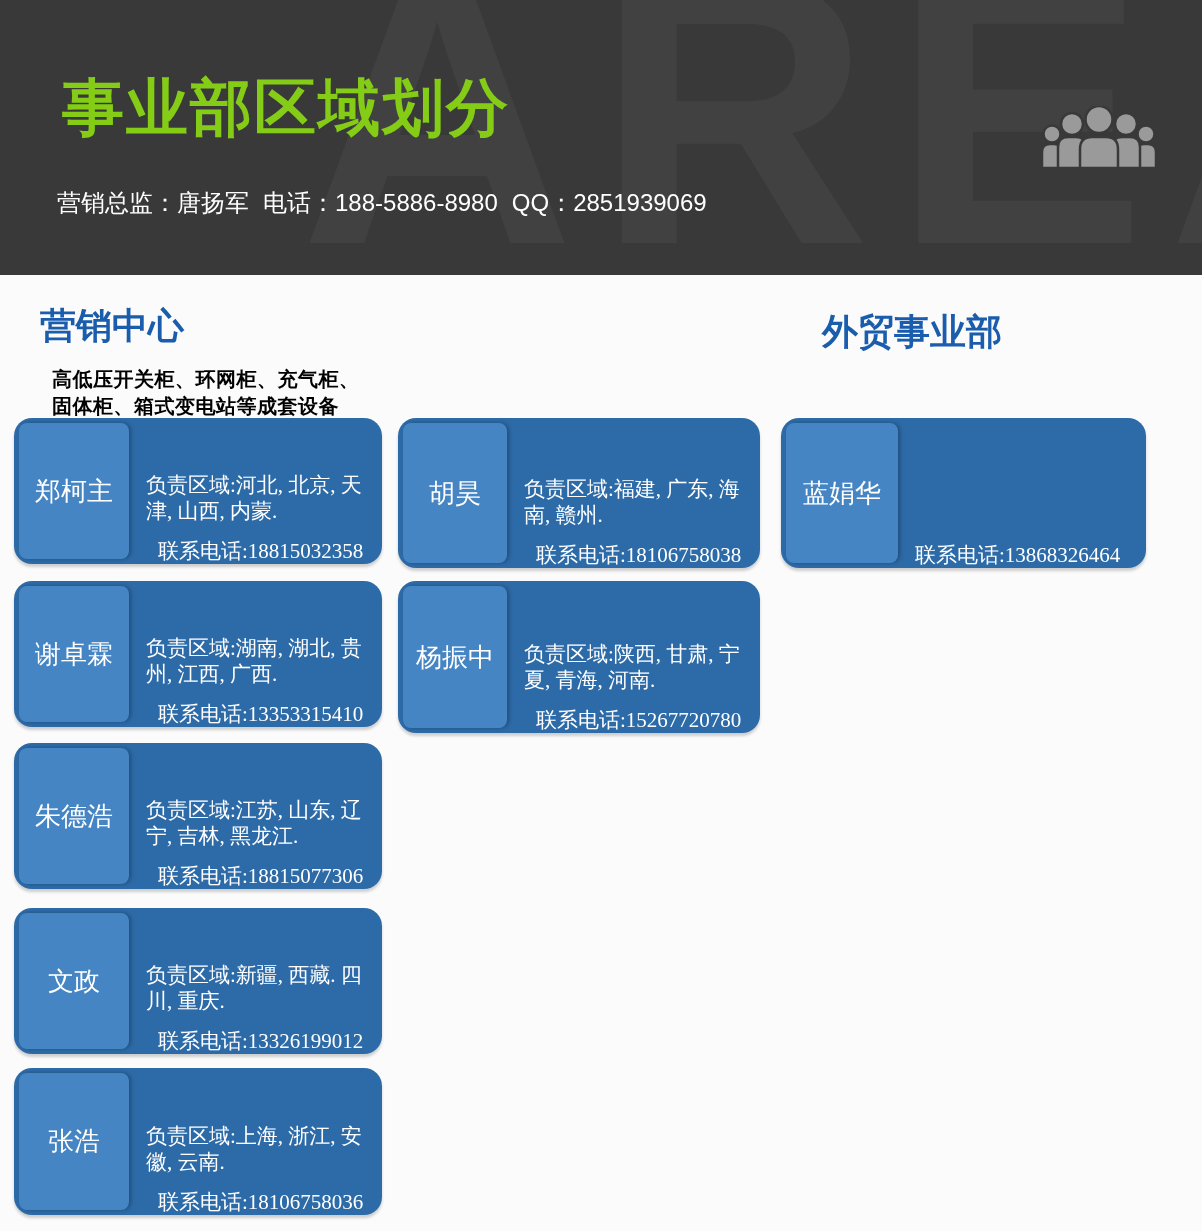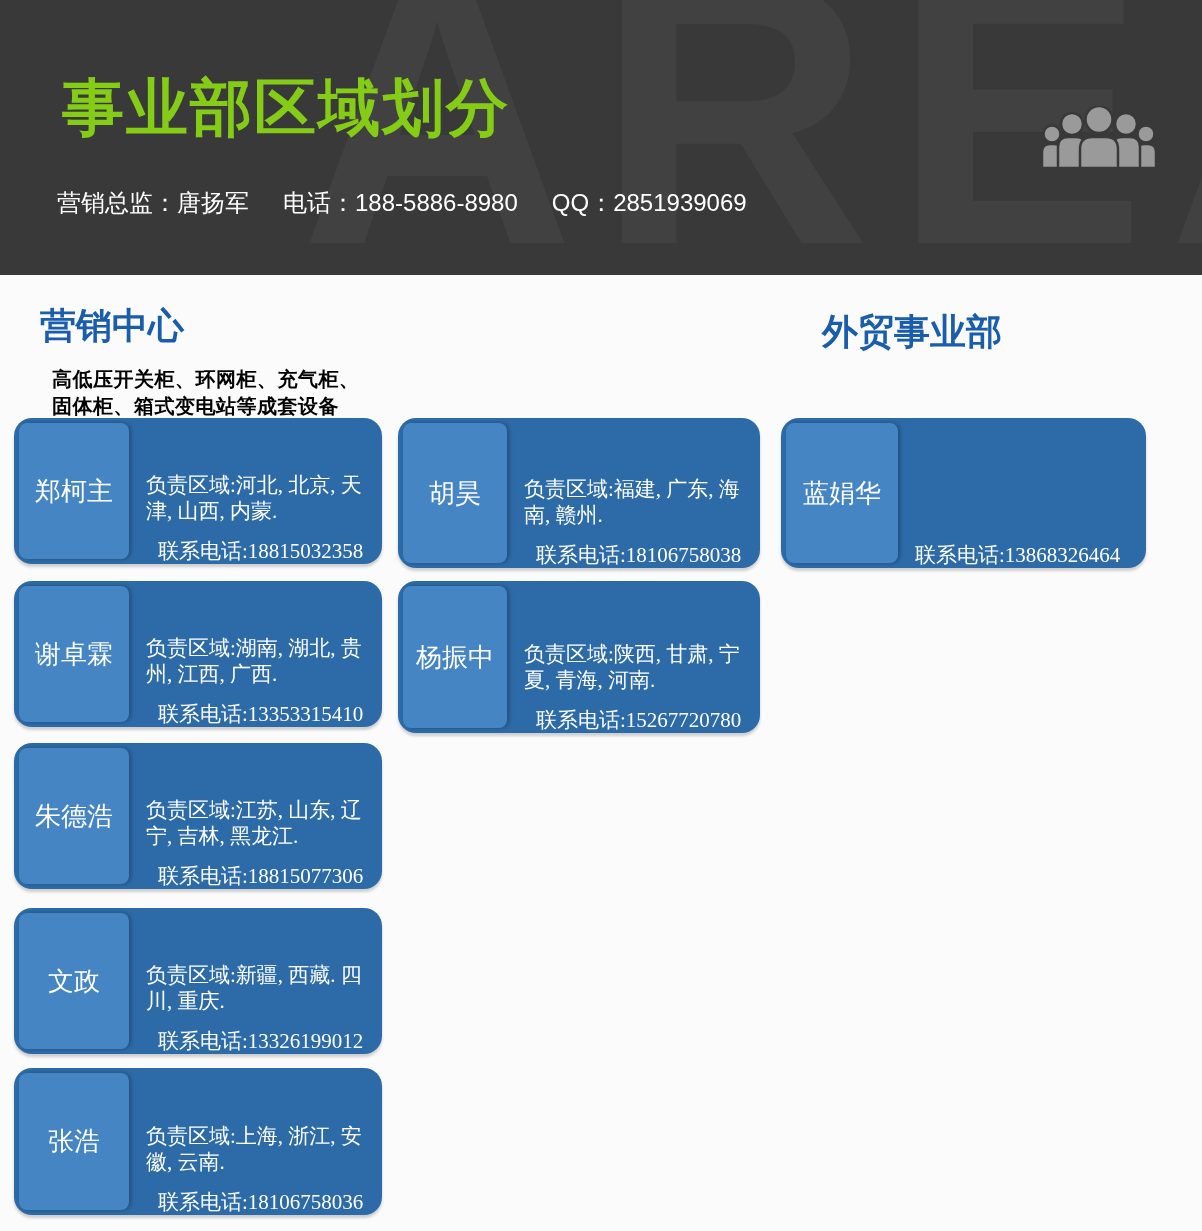--- a/index.html
+++ b/index.html
@@ -25,21 +25,21 @@
     user-select:none;
   }
   .hdr-title{
     position:absolute;left:62px;top:66px;margin:0;
     font-family:"Liberation Serif","DejaVu Serif",serif;
     font-weight:700;font-size:62px;color:#84cc16;
     letter-spacing:2px;white-space:nowrap;
   }
   .contact-row{
     position:absolute;left:57px;top:187px;
-    display:flex;gap:34px;
+    display:flex;gap:14px;
     font-size:24px;color:#ffffff;white-space:nowrap;
   }
   .group-icon{
     position:absolute;left:1038px;top:106px;width:122px;height:62px;
   }
 
   
   .sec-heading{
     position:absolute;margin:0;
     font-family:"Liberation Serif","DejaVu Serif",serif;

